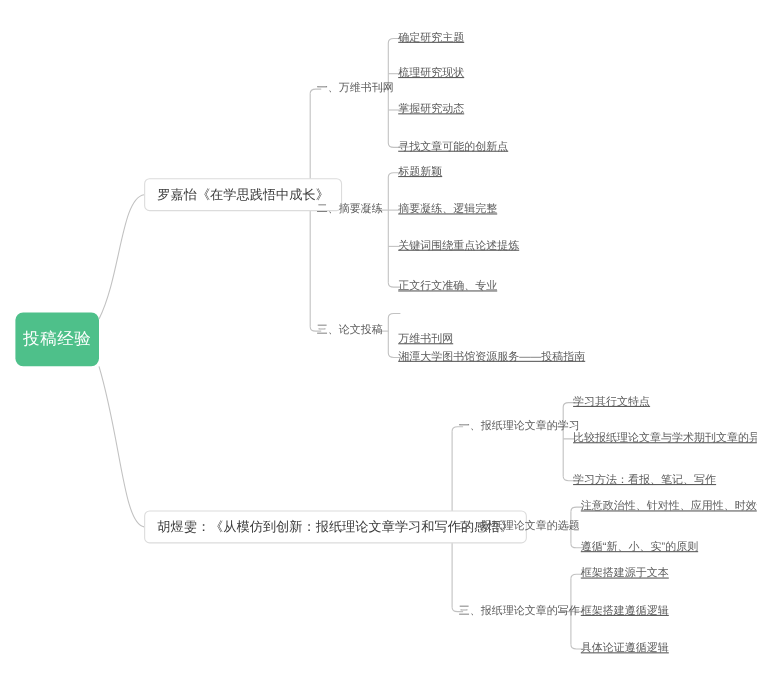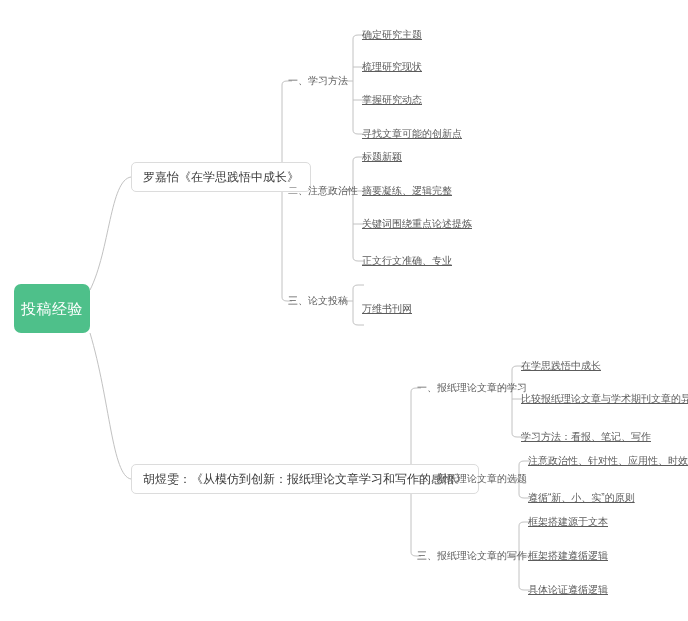--- a/index.html
+++ b/index.html
@@ -142,24 +142,24 @@
 
   <div class="node node-l1" style="left:131px; top:162px; height:30px;">
     <span>罗嘉怡《在学思践悟中成长》</span>
   </div>
 
   <div class="node node-root" style="left:14px; top:284px; width:76px; height:49px;">
     <span>投稿经验</span>
   </div>
 
   <div class="node node-l2" style="left:288px; top:74px; height:14px;">
-    <span>一、学习方法</span>
+    <span>一、万维书刊网</span>
   </div>
   <div class="node node-l2" style="left:288px; top:184px; height:14px;">
-    <span>二、注意政治性</span>
+    <span>二、摘要凝练</span>
   </div>
   <div class="node node-l2" style="left:288px; top:294px; height:14px;">
     <span>三、论文投稿</span>
   </div>
 
   <div class="node node-l3" style="left:362px; top:28px; height:14px;">
     <span>确定研究主题</span>
   </div>
   <div class="node node-l3" style="left:362px; top:60px; height:14px;">
     <span>梳理研究现状</span>
@@ -180,37 +180,40 @@
   <div class="node node-l3" style="left:362px; top:217px; height:14px;">
     <span>关键词围绕重点论述提炼</span>
   </div>
   <div class="node node-l3" style="left:362px; top:254px; height:14px;">
     <span>正文行文准确、专业</span>
   </div>
 
   <div class="node node-l3" style="left:362px; top:278px; height:14px;margin-top:24px;">
     <span>万维书刊网</span>
   </div>
+  <div class="node node-l3" style="left:362px; top:318px; height:14px;">
+    <span>湘潭大学图书馆资源服务——投稿指南</span>
+  </div>
 
   <div class="node node-l1" style="left:131px; top:464px; height:30px;">
     <span>胡煜雯：《从模仿到创新：报纸理论文章学习和写作的感悟》</span>
   </div>
 
   <div class="node node-l2" style="left:417px; top:381px; height:14px;">
     <span>一、报纸理论文章的学习</span>
   </div>
   <div class="node node-l2" style="left:417px; top:472px; height:14px;">
     <span>二、报纸理论文章的选题</span>
   </div>
   <div class="node node-l2" style="left:417px; top:549px; height:14px;">
     <span>三、报纸理论文章的写作</span>
   </div>
 
   <div class="node node-l3" style="left:521px; top:359px; height:14px;">
-    <span>在学思践悟中成长</span>
+    <span>学习其行文特点</span>
   </div>
   <div class="node node-l3" style="left:521px; top:392px; height:14px;">
     <span>比较报纸理论文章与学术期刊文章的异同点</span>
   </div>
   <div class="node node-l3" style="left:521px; top:430px; height:14px;">
     <span>学习方法：看报、笔记、写作</span>
   </div>
 
   <div class="node node-l3" style="left:528px; top:454px; height:14px;">
     <span>注意政治性、针对性、应用性、时效性</span>

